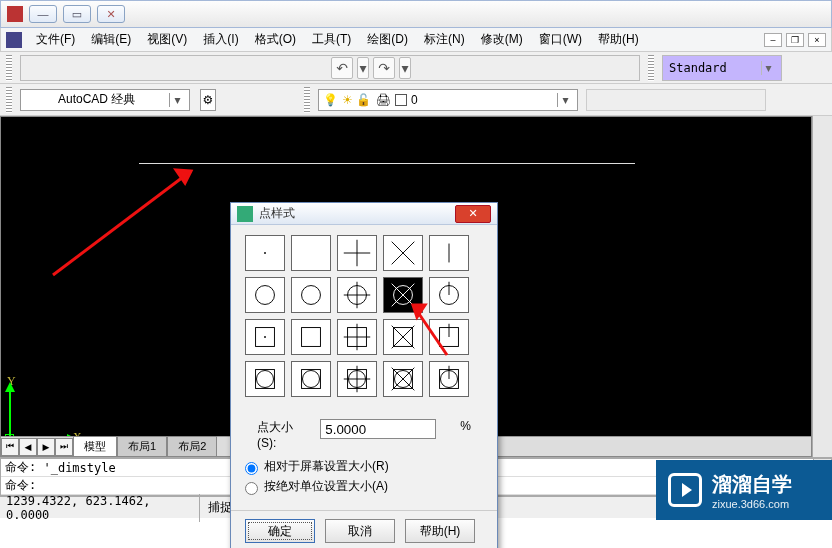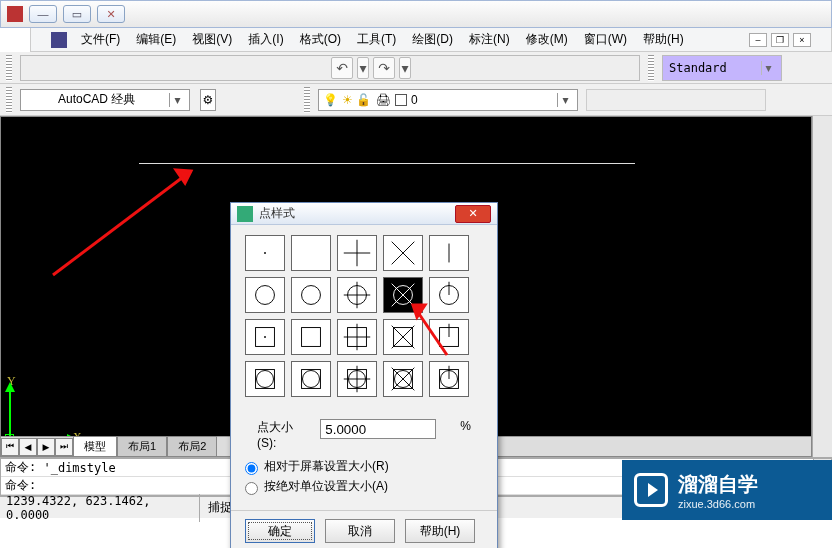--- a/index.html
+++ b/index.html
@@ -7,21 +7,21 @@
 
 
 .titlebar { height: 28px; background: linear-gradient(#fdfdfd,#e8e8e8); border: 1px solid #a4b8d8; display: flex; align-items: center; padding: 0 6px; }
 .titlebar .app-icon { width: 16px; height: 16px; background: #b33; margin-right: 6px; display:inline-block; }
 .titlebar .title { color: #555; flex:1; }
 .win-btns { display:flex; gap:6px; }
 .win-btn { width:28px; height:18px; border:1px solid #8aa3c4; border-radius:3px; background:linear-gradient(#fafcff,#e1eaf7); display:flex; align-items:center; justify-content:center; font-size:11px; color:#556; }
 .win-btn.close { color:#a55; }
 
 
-.menubar { height: 24px; background:#f4f5f6; border:1px solid #ccc; border-top:none; display:flex; align-items:center; padding:0 20px; font-size:12px;margin-left:30px; }
+.menubar { height: 24px; background:#f4f5f6; border:1px solid #ccc; border-top:none; display:flex; align-items:center; padding:0 5px; font-size:12px; }
 .menubar .m-icon { width:16px; height:16px; background:#448; margin-right:6px; }
 .menubar .mitem { padding: 2px 8px; cursor:default; }
 .mdi-btns { margin-left:auto; display:flex; gap:4px; }
 .mdi-btn { width:18px; height:14px; border:1px solid #aaa; background:#fff; font-size:9px; display:flex; align-items:center; justify-content:center; }
 
 
 .toolbar-row { height: 32px; background:#f0f0f0; border-bottom:1px solid #ccc; display:flex; align-items:center; padding:0 6px; gap:8px; }
 .tb-block { height:26px; border:1px solid #bbb; background:#c4b5fd; display:flex; align-items:center; }
 .tb-block.grip { width:6px; background:repeating-linear-gradient(#999,#999 1px,#fff 1px,#fff 3px); border:none; }
 .tb-block.standard { width:620px; background:#eee; }
@@ -84,21 +84,21 @@
 .pt-cell svg { width:100%; height:100%; }
 .dlg-body { padding:6px 14px 12px; }
 .fld-row { display:flex; align-items:flex-start; gap:24px; margin:10px 12px 8px; }
 .fld-row input[type=text] { width:116px; height:20px; border:1px solid #888; padding:0 4px; font-family:inherit; }
 .radio-row { display:flex; align-items:flex-end; gap:6px; margin:3px 0; }
 .btn-row { display:flex; gap:10px; padding:8px 14px 12px; border-top:1px solid #ccc;align-items:flex-end; }
 .dlg-btn { width:70px; height:24px; border:1px solid #888; background:linear-gradient(#fdfdfd,#e4e4e4); display:flex; align-items:center; justify-content:center; }
 .dlg-btn.primary { border:1px solid #3b6fb5; outline:1px dotted #555; outline-offset:-4px; }
 
 
-.watermark { position:absolute; right:0; bottom:28px; width:210px; height:60px; background:#0c5a94; display:flex; align-items:center; padding:0 12px; gap:10px; color:#fff; z-index:50;}
+.watermark { position:absolute; right:0; bottom:28px; width:176px; height:60px; background:#0c5a94; display:flex; align-items:center; padding:0 12px; gap:10px; color:#fff; z-index:50;}
 .watermark .play { width:34px; height:34px; border:3px solid #fff; border-radius:6px; display:flex; align-items:center; justify-content:center; }
 .watermark .play::after { content:""; border-left:10px solid #fff; border-top:7px solid transparent; border-bottom:7px solid transparent; margin-left:3px;}
 .watermark .big { font-size:20px; font-weight:bold; }
 .watermark .small { font-size:11px; opacity:.9; }
 </style>
 </head>
 <body>
 
 <div class="titlebar">
   <span class="app-icon"></span>

